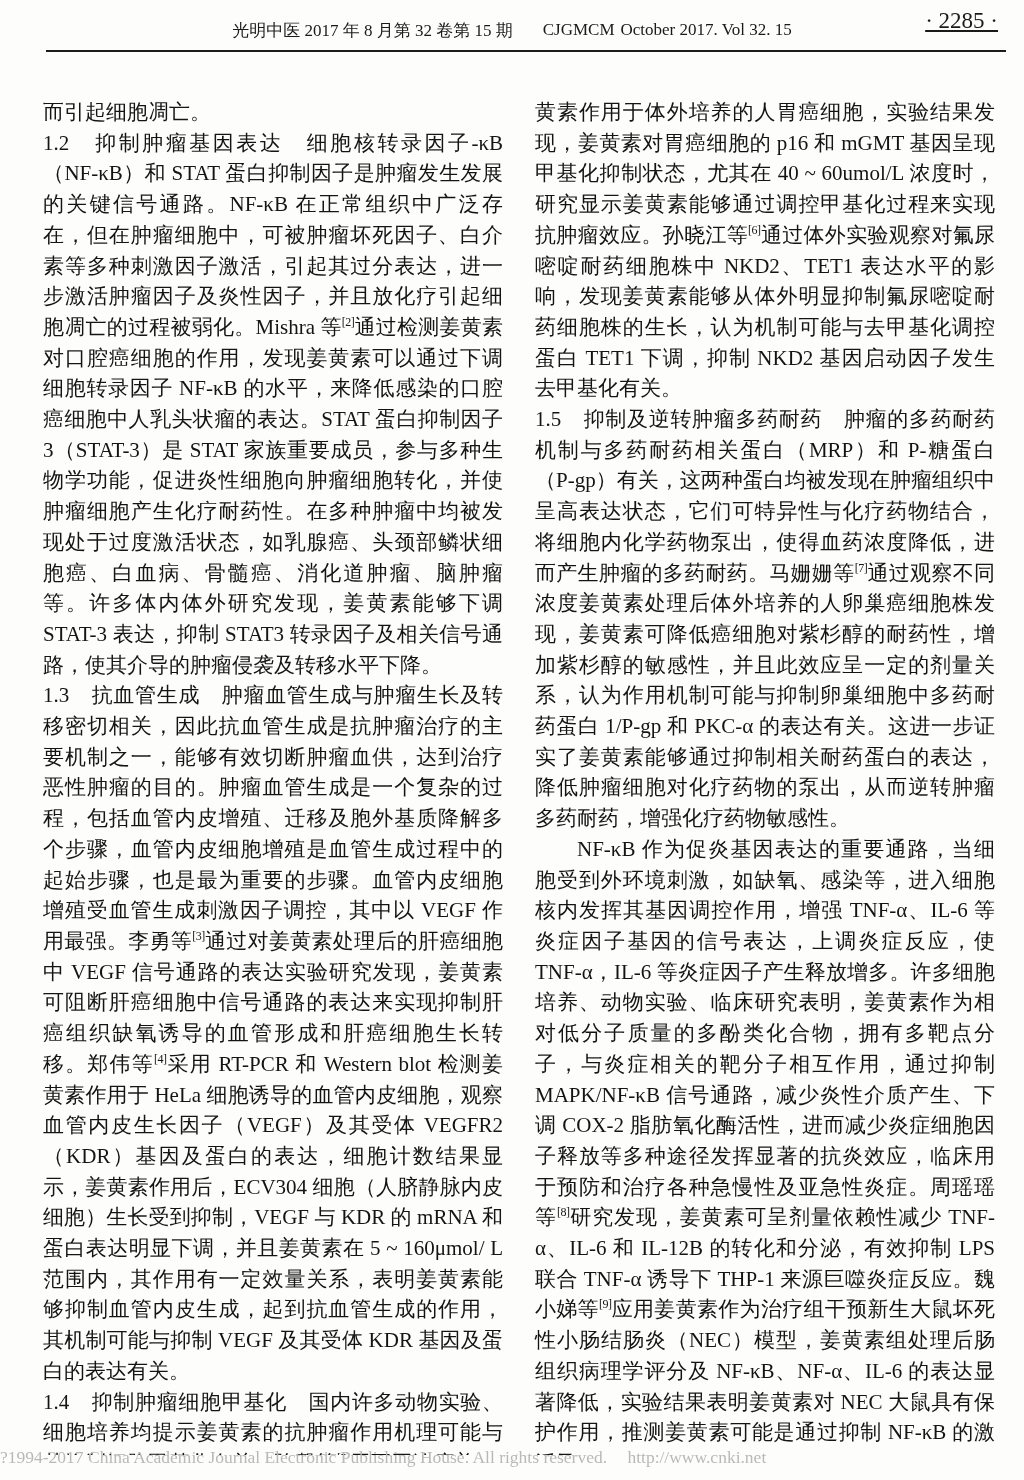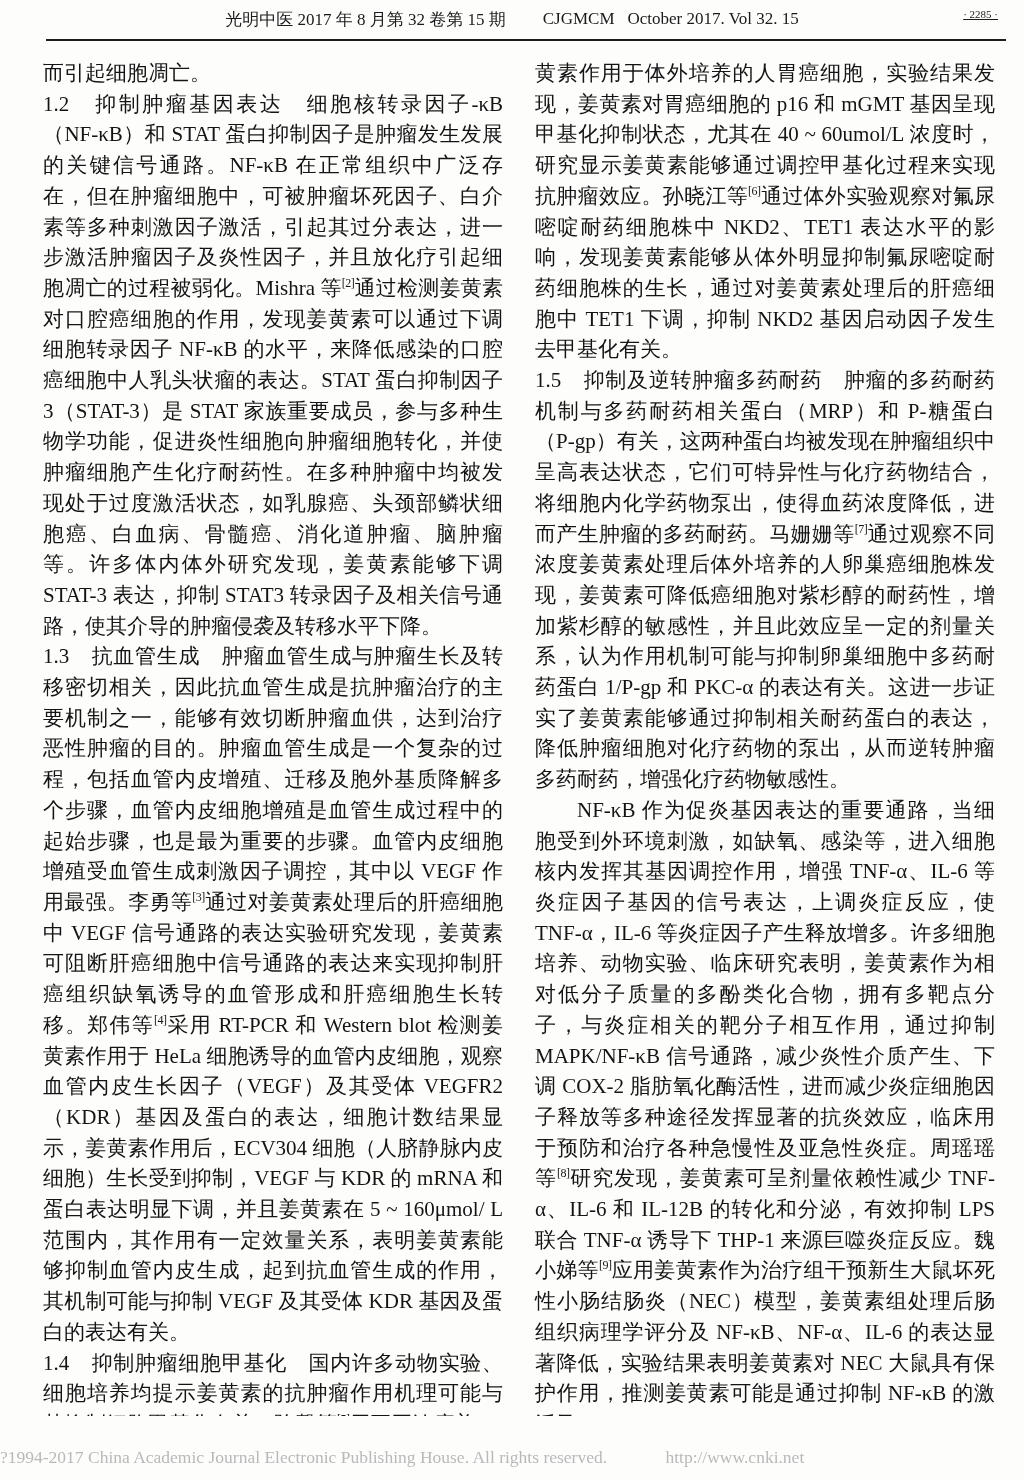--- a/index.html
+++ b/index.html
@@ -11,42 +11,42 @@
     color:#141414;
     overflow:hidden;
     margin:0 auto;
   }
   
   .header{
     position:relative;
     height:36px;
     display:flex;align-items:center;justify-content:center;
     font-size:17px;color:#1a1a1a;
-    padding-top:1px;
-    gap:7px;
+    padding-top:12px;
   }
   .header .cn{margin-right:30px;}
   .header .abbr{margin-right:6px;}
   .page-no{
     position:absolute;right:26px;top:8px;
-    font-size:11px;
+    font-size:23px;
     text-decoration:underline;
   }
   .header-rule{
     border:none;
     border-top:2.2px solid #1c1c1c;
     margin:2px 18px 0 46px;
   }
   
   .article{
     display:flex;
     gap:32px;
     padding:17px 29px 0 43px;
     height:1358px;
     overflow:hidden;
+    margin-top:28px;
   }
   .col{
     width:466px;
     font-size:21px;
     line-height:30.7px;
     text-align:justify;
     text-justify:inter-ideograph;
   }
   .col p{margin:0;}
   .col p.indent{text-indent:2em;}
@@ -56,21 +56,21 @@
     line-height:0;
     vertical-align:super;
     letter-spacing:-0.5px;
   }
   
   .footer{
     position:absolute;left:0;bottom:12px;width:100%;
     color:#b9b9b9;font-size:17.5px;
     white-space:nowrap;
   }
-  .footer .url{margin-left:54px;}
+  .footer .url{margin-left:16px;}
 </style>
 </head>
 <body>
 
 <div class="page">
 
   <div class="header">
     <span class="cn">光明中医 2017 年 8 月第 32 卷第 15 期</span>
     <span class="abbr">CJGMCM</span>
     <span class="en">October 2017. Vol 32. 15</span>
@@ -80,21 +80,21 @@
   <hr class="header-rule">
 
   <div class="article">
     <div class="col">
         <p><span>而引起细胞凋亡。</span></p>
         <p><span class="bold">1.2　抑制肿瘤基因表达　</span><span>细胞核转录因子-κB（NF-κB）和 STAT 蛋白抑制因子是肿瘤发生发展的关键信号通路。NF-κB 在正常组织中广泛存在，但在肿瘤细胞中，可被肿瘤坏死因子、白介素等多种刺激因子激活，引起其过分表达，进一步激活肿瘤因子及炎性因子，并且放化疗引起细胞凋亡的过程被弱化。Mishra 等</span><sup class="ref">[2]</sup><span>通过检测姜黄素对口腔癌细胞的作用，发现姜黄素可以通过下调细胞转录因子 NF-κB 的水平，来降低感染的口腔癌细胞中人乳头状瘤的表达。STAT 蛋白抑制因子 3（STAT-3）是 STAT 家族重要成员，参与多种生物学功能，促进炎性细胞向肿瘤细胞转化，并使肿瘤细胞产生化疗耐药性。在多种肿瘤中均被发现处于过度激活状态，如乳腺癌、头颈部鳞状细胞癌、白血病、骨髓癌、消化道肿瘤、脑肿瘤等。许多体内体外研究发现，姜黄素能够下调 STAT-3 表达，抑制 STAT3 转录因子及相关信号通路，使其介导的肿瘤侵袭及转移水平下降。</span></p>
         <p><span class="bold">1.3　抗血管生成　</span><span>肿瘤血管生成与肿瘤生长及转移密切相关，因此抗血管生成是抗肿瘤治疗的主要机制之一，能够有效切断肿瘤血供，达到治疗恶性肿瘤的目的。肿瘤血管生成是一个复杂的过程，包括血管内皮增殖、迁移及胞外基质降解多个步骤，血管内皮细胞增殖是血管生成过程中的起始步骤，也是最为重要的步骤。血管内皮细胞增殖受血管生成刺激因子调控，其中以 VEGF 作用最强。李勇等</span><sup class="ref">[3]</sup><span>通过对姜黄素处理后的肝癌细胞中 VEGF 信号通路的表达实验研究发现，姜黄素可阻断肝癌细胞中信号通路的表达来实现抑制肝癌组织缺氧诱导的血管形成和肝癌细胞生长转移。郑伟等</span><sup class="ref">[4]</sup><span>采用 RT-PCR 和 Western blot 检测姜黄素作用于 HeLa 细胞诱导的血管内皮细胞，观察血管内皮生长因子（VEGF）及其受体 VEGFR2（KDR）基因及蛋白的表达，细胞计数结果显示，姜黄素作用后，ECV304 细胞（人脐静脉内皮细胞）生长受到抑制，VEGF 与 KDR 的 mRNA 和蛋白表达明显下调，并且姜黄素在 5 ~ 160μmol/ L 范围内，其作用有一定效量关系，表明姜黄素能够抑制血管内皮生成，起到抗血管生成的作用，其机制可能与抑制 VEGF 及其受体 KDR 基因及蛋白的表达有关。</span></p>
         <p><span class="bold">1.4　抑制肿瘤细胞甲基化　</span><span>国内许多动物实验、细胞培养均提示姜黄素的抗肿瘤作用机理可能与其抑制细胞甲基化有关。陈馨等</span><sup class="ref">[5]</sup><span>用不同浓度姜</span></p>
       </div>
     <div class="col">
-        <p><span>黄素作用于体外培养的人胃癌细胞，实验结果发现，姜黄素对胃癌细胞的 p16 和 mGMT 基因呈现甲基化抑制状态，尤其在 40 ~ 60umol/L 浓度时，研究显示姜黄素能够通过调控甲基化过程来实现抗肿瘤效应。孙晓江等</span><sup class="ref">[6]</sup><span>通过体外实验观察对氟尿嘧啶耐药细胞株中 NKD2、TET1 表达水平的影响，发现姜黄素能够从体外明显抑制氟尿嘧啶耐药细胞株的生长，通过对姜黄素处理后的肝癌细胞中 TET1 下调，抑制 NKD2 基因启动因子发生去甲基化有关。</span></p>
+        <p><span>黄素作用于体外培养的人胃癌细胞，实验结果发现，姜黄素对胃癌细胞的 p16 和 mGMT 基因呈现甲基化抑制状态，尤其在 40 ~ 60umol/L 浓度时，研究显示姜黄素能够通过调控甲基化过程来实现抗肿瘤效应。孙晓江等</span><sup class="ref">[6]</sup><span>通过体外实验观察对氟尿嘧啶耐药细胞株中 NKD2、TET1 表达水平的影响，发现姜黄素能够从体外明显抑制氟尿嘧啶耐药细胞株的生长，认为机制可能与去甲基化调控蛋白 TET1 下调，抑制 NKD2 基因启动因子发生去甲基化有关。</span></p>
         <p><span class="bold">1.5　抑制及逆转肿瘤多药耐药　</span><span>肿瘤的多药耐药机制与多药耐药相关蛋白（MRP）和 P-糖蛋白（P-gp）有关，这两种蛋白均被发现在肿瘤组织中呈高表达状态，它们可特异性与化疗药物结合，将细胞内化学药物泵出，使得血药浓度降低，进而产生肿瘤的多药耐药。马姗姗等</span><sup class="ref">[7]</sup><span>通过观察不同浓度姜黄素处理后体外培养的人卵巢癌细胞株发现，姜黄素可降低癌细胞对紫杉醇的耐药性，增加紫杉醇的敏感性，并且此效应呈一定的剂量关系，认为作用机制可能与抑制卵巢细胞中多药耐药蛋白 1/P-gp 和 PKC-α 的表达有关。这进一步证实了姜黄素能够通过抑制相关耐药蛋白的表达，降低肿瘤细胞对化疗药物的泵出，从而逆转肿瘤多药耐药，增强化疗药物敏感性。</span></p>
         <p class="indent"><span>NF-κB 作为促炎基因表达的重要通路，当细胞受到外环境刺激，如缺氧、感染等，进入细胞核内发挥其基因调控作用，增强 TNF-α、IL-6 等炎症因子基因的信号表达，上调炎症反应，使 TNF-α，IL-6 等炎症因子产生释放增多。许多细胞培养、动物实验、临床研究表明，姜黄素作为相对低分子质量的多酚类化合物，拥有多靶点分子，与炎症相关的靶分子相互作用，通过抑制 MAPK/NF-κB 信号通路，减少炎性介质产生、下调 COX-2 脂肪氧化酶活性，进而减少炎症细胞因子释放等多种途径发挥显著的抗炎效应，临床用于预防和治疗各种急慢性及亚急性炎症。周瑶瑶等</span><sup class="ref">[8]</sup><span>研究发现，姜黄素可呈剂量依赖性减少 TNF-α、IL-6 和 IL-12B 的转化和分泌，有效抑制 LPS 联合 TNF-α 诱导下 THP-1 来源巨噬炎症反应。魏小娣等</span><sup class="ref">[9]</sup><span>应用姜黄素作为治疗组干预新生大鼠坏死性小肠结肠炎（NEC）模型，姜黄素组处理后肠组织病理学评分及 NF-κB、NF-α、IL-6 的表达显著降低，实验结果表明姜黄素对 NEC 大鼠具有保护作用，推测姜黄素可能是通过抑制 NF-κB 的激活及 TNF-α，IL-6</span></p>
       </div>
   </div>
 
   <div class="footer">
     <span>?1994-2017 China Academic Journal Electronic Publishing House. All rights reserved.</span>
     <span class="url">http://www.cnki.net</span>
   </div>
 

